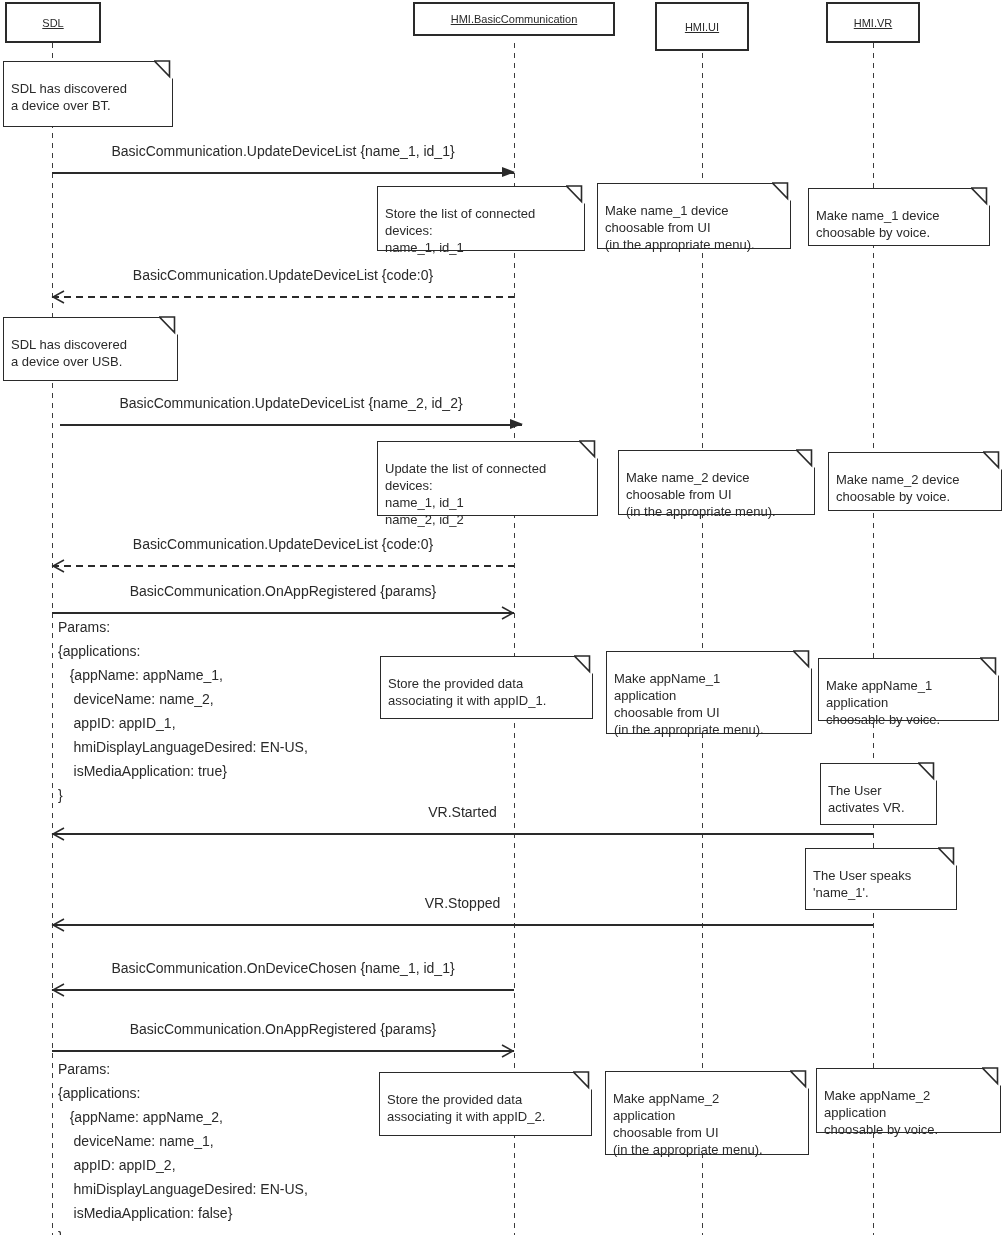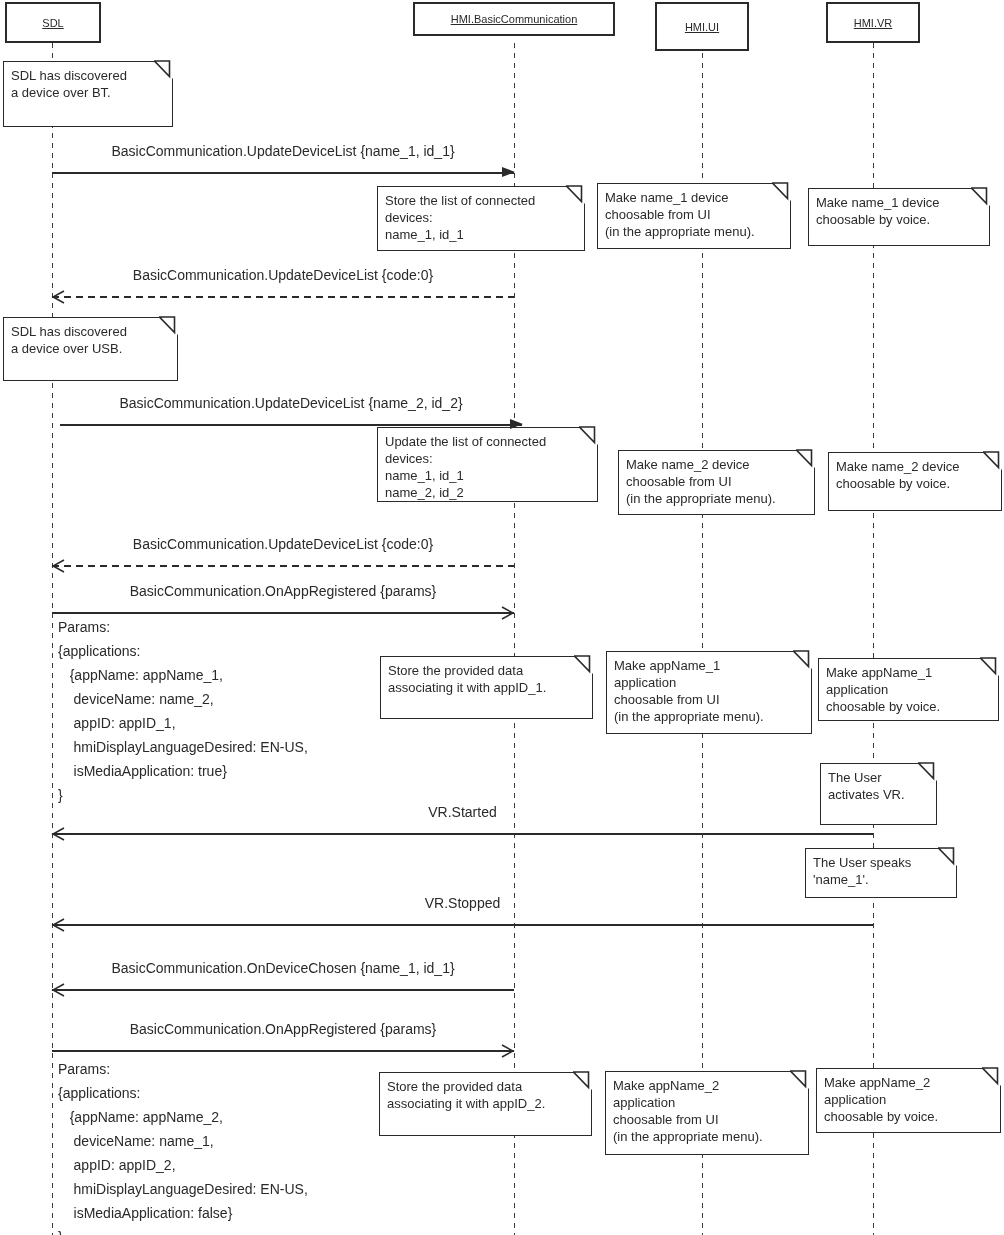--- a/index.html
+++ b/index.html
@@ -13,21 +13,21 @@
   }
   .actor {
     position:absolute; z-index:4; box-sizing:border-box;
     border:2px solid #2a2a2a; background:#ffffff;
     display:flex; align-items:center; justify-content:center;
   }
   .actor-label { font-size:11px; text-decoration:underline; white-space:nowrap; }
   .note {
     position:absolute; z-index:2; box-sizing:border-box;
     border:1.8px solid #2a2a2a; background:#ffffff;
-    padding:5px 8px 4px 7px;
+    padding:18px 8px 4px 7px;
   }
   .note-text { font-size:13px; line-height:17px; white-space:pre-line; }
   .fold { position:absolute; top:-1.8px; right:-1.8px; }
   .msg { position:absolute; z-index:3; }
   .msg-line { position:absolute; left:0; top:0; width:100%; height:1.6px; background:#2a2a2a; }
   .msg-line.dashed {
     background:repeating-linear-gradient(90deg,#2a2a2a 0 7px,transparent 7px 12px);
   }
   .msg-label {
     position:absolute; top:-29px; transform:translateX(-50%);
@@ -102,21 +102,21 @@
 choosable by voice.</div>
     </div>
     <div class="note" style="left: 3px; top: 317px; width: 175px; height: 64px;">
       <svg class="fold" width="20" height="20" viewBox="0 0 20 20">
         <path d="M0 0 L20 0 L20 20 Z" fill="#ffffff"></path>
         <path d="M0.5 1 L15.5 16.5 L15.5 1 Z" fill="#ffffff" stroke="#2a2a2a" stroke-width="1.6"></path>
       </svg>
       <div class="note-text">SDL has discovered
 a device over USB.</div>
     </div>
-    <div class="note" style="left: 377px; top: 427px; width: 221px; height: 75px;">
+    <div class="note" style="left: 377px; top: 441px; width: 221px; height: 75px;">
       <svg class="fold" width="20" height="20" viewBox="0 0 20 20">
         <path d="M0 0 L20 0 L20 20 Z" fill="#ffffff"></path>
         <path d="M0.5 1 L15.5 16.5 L15.5 1 Z" fill="#ffffff" stroke="#2a2a2a" stroke-width="1.6"></path>
       </svg>
       <div class="note-text">Update the list of connected
 devices:
 name_1, id_1
 name_2, id_2</div>
     </div>
     <div class="note" style="left: 618px; top: 450px; width: 197px; height: 65px;">
@@ -164,21 +164,21 @@
 choosable by voice.</div>
     </div>
     <div class="note" style="left: 820px; top: 763px; width: 117px; height: 62px;">
       <svg class="fold" width="20" height="20" viewBox="0 0 20 20">
         <path d="M0 0 L20 0 L20 20 Z" fill="#ffffff"></path>
         <path d="M0.5 1 L15.5 16.5 L15.5 1 Z" fill="#ffffff" stroke="#2a2a2a" stroke-width="1.6"></path>
       </svg>
       <div class="note-text">The User
 activates VR.</div>
     </div>
-    <div class="note" style="left: 805px; top: 848px; width: 152px; height: 50px;">
+    <div class="note" style="left: 805px; top: 848px; width: 152px; height: 62px;">
       <svg class="fold" width="20" height="20" viewBox="0 0 20 20">
         <path d="M0 0 L20 0 L20 20 Z" fill="#ffffff"></path>
         <path d="M0.5 1 L15.5 16.5 L15.5 1 Z" fill="#ffffff" stroke="#2a2a2a" stroke-width="1.6"></path>
       </svg>
       <div class="note-text">The User speaks
 'name_1'.</div>
     </div>
     <div class="note" style="left: 379px; top: 1072px; width: 213px; height: 64px;">
       <svg class="fold" width="20" height="20" viewBox="0 0 20 20">
         <path d="M0 0 L20 0 L20 20 Z" fill="#ffffff"></path>

